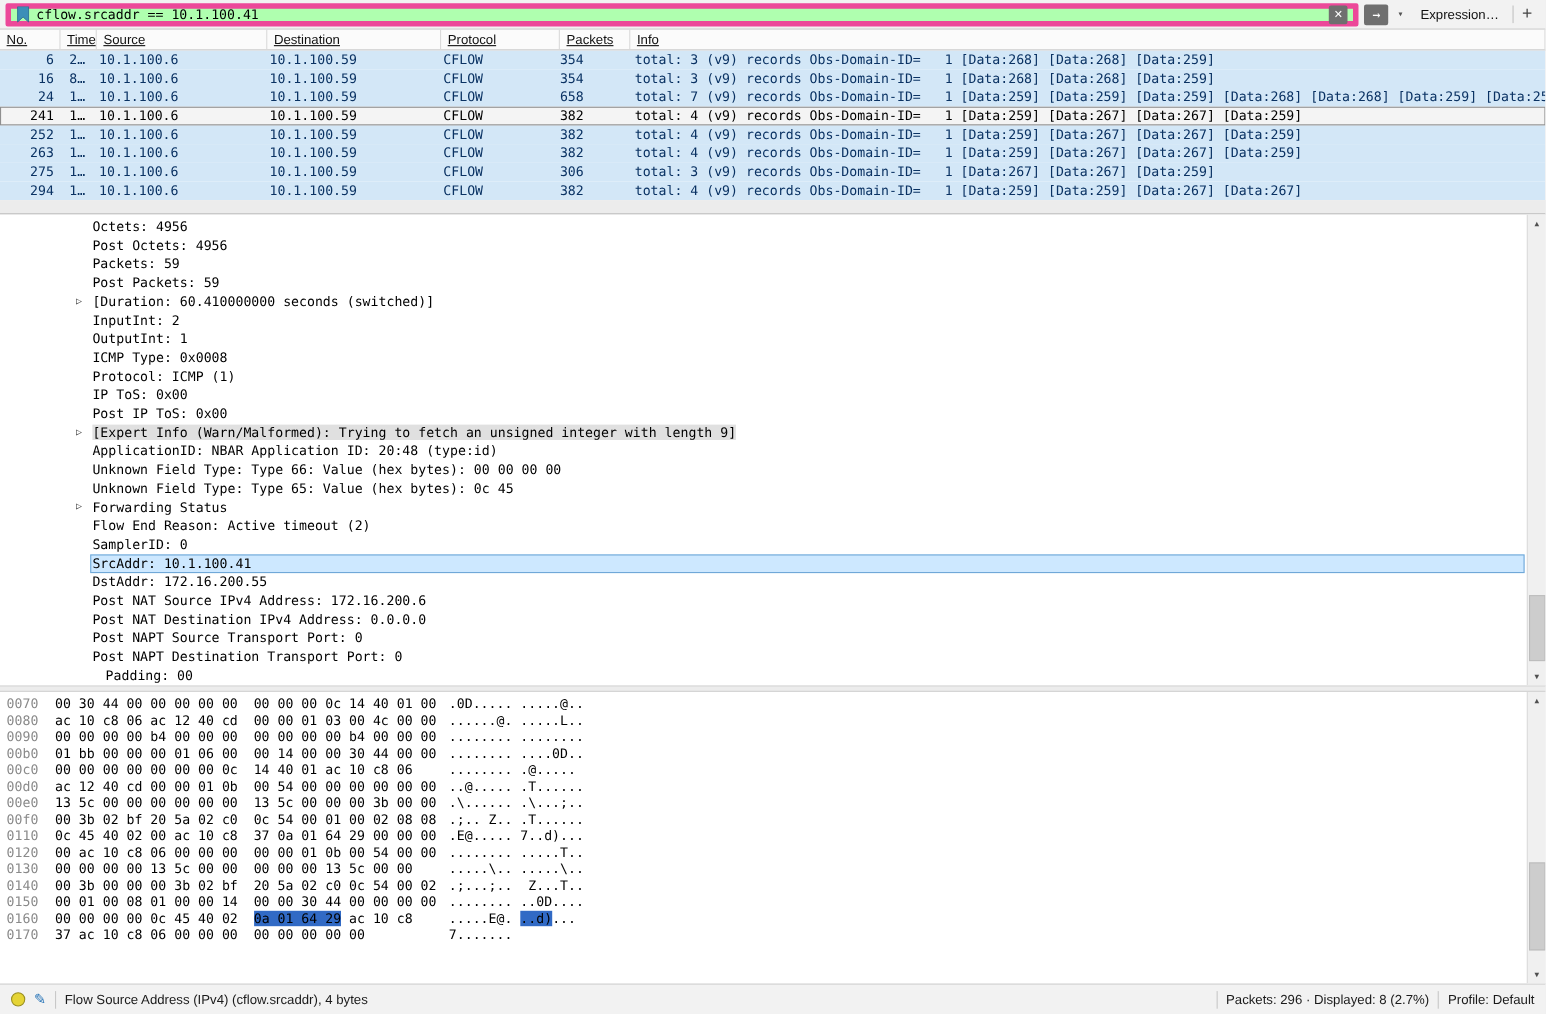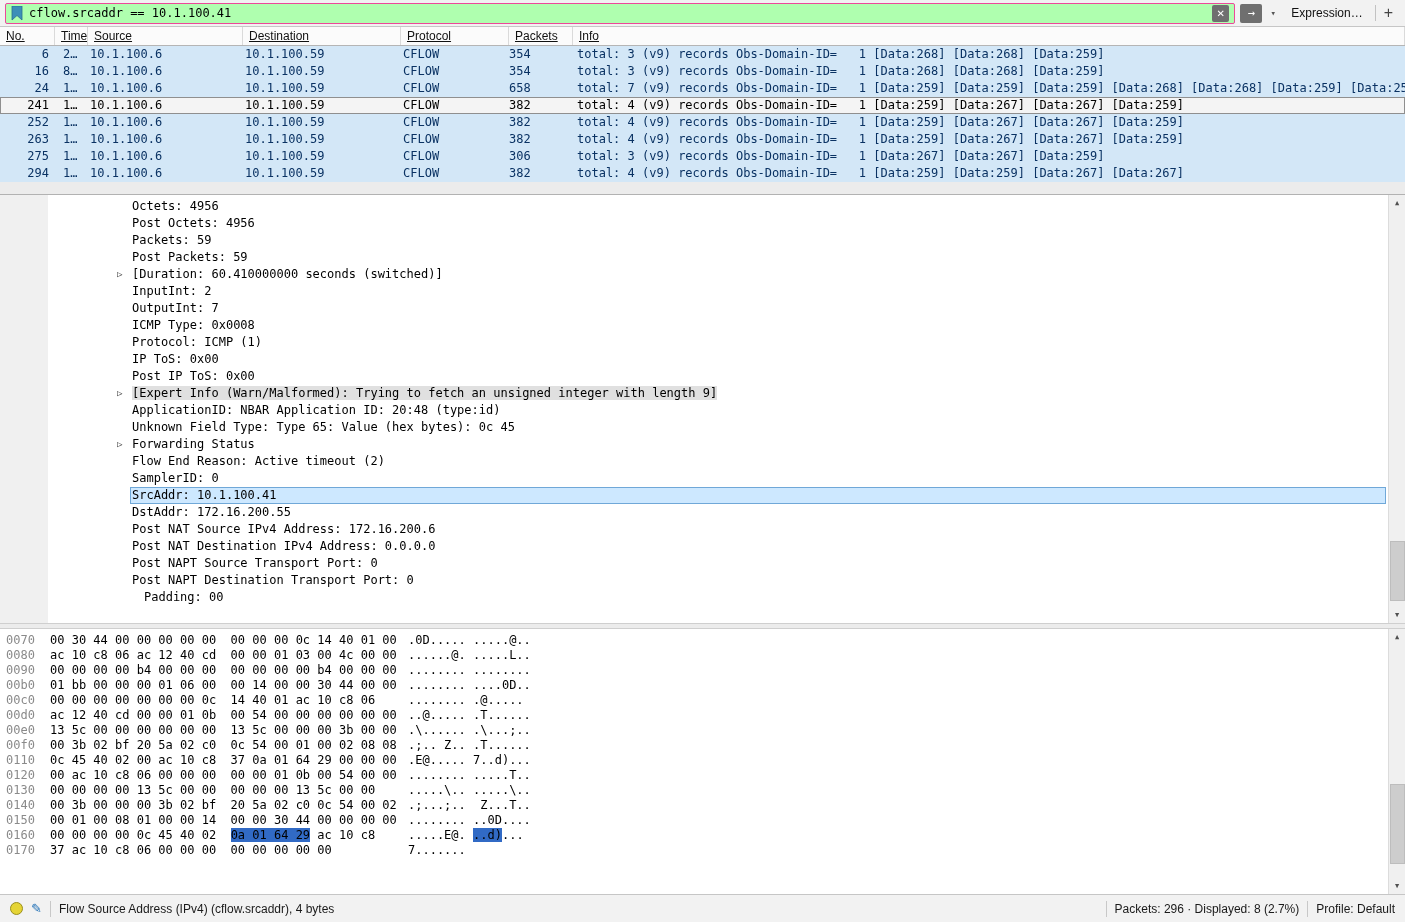--- a/index.html
+++ b/index.html
@@ -3,21 +3,21 @@
 <meta charset="utf-8">
 <style>
   * { margin:0; padding:0; box-sizing:border-box; }
   html,body { width:1405px; height:922px; overflow:hidden; }
   body { font-family:"DejaVu Sans Mono", monospace; font-size:12px; color:#000; background:#f0f0f0; }
   .app { display:flex; flex-direction:column; width:100%; height:100%; }
 
   
   .filter-bar { flex:0 0 27px; background:#f2f2f2; border-bottom:1px solid #c6c6c6;
                 display:flex; align-items:center; padding:0 5px; gap:5px; }
-  .filter-field { flex:1; height:21px; background:var(--filter-bg); border:1px solid #ec4899;
+  .filter-field { flex:1; height:21px; background:var(--filter-bg); border:5px solid #ec4899;
                   border-radius:2px; display:flex; align-items:center; padding:0 5px; gap:6px; }
   .filter-text { flex:1; white-space:pre; }
   .icon-btn { width:17px; height:17px; background:#6f6f6f; color:#fff; border-radius:2px;
               display:flex; align-items:center; justify-content:center; font-size:10px;
               font-family:"DejaVu Sans", sans-serif; }
   .apply-btn { width:22px; height:19px; background:#6f6f6f; color:#fff; border-radius:2px;
                display:flex; align-items:center; justify-content:center; font-size:12px; }
   .chev { color:#555; font-size:9px; width:12px; text-align:center; }
   .expr-btn { font-family:"Liberation Sans", sans-serif; font-size:12px; color:#111; padding:0 7px; }
   .vsep { width:1px; height:16px; background:#c2c2c2; }
@@ -40,21 +40,21 @@
   .col-dst   { width:158px; padding-left:2px; flex:0 0 158px; }
   .col-proto { width:108px; padding-left:2px; flex:0 0 108px; }
   .col-len   { width:64px;  text-align:left; padding-right:6px; flex:0 0 64px; }
   .col-info  { flex:1; padding-left:4px; }
 
   
   .splitter-a { flex:0 0 13px; background:#ececec; border-bottom:1px solid #b2b2b2; }
   .splitter-b { flex:0 0 6px;  background:#ececec; border-top:1px solid #cfcfcf; border-bottom:1px solid #cfcfcf; }
 
   
-  .detail-pane { flex:0 0 428px; background:#fff; position:relative; padding:3px 19px 0 0; overflow:hidden;margin-left:48px; }
+  .detail-pane { flex:0 0 428px; background:#fff; position:relative; padding:3px 19px 0 0; overflow:hidden; }
   .detail-line { position:relative; height:17px; line-height:17px; white-space:pre; padding-left:84px; }
   .detail-line.indent1 { padding-left:96px; }
   .expander { position:absolute; left:69px; top:1px; font-size:9px; color:#333; line-height:15px; }
   .dtext.hl-expert { background:var(--expert-bg); }
   .detail-line.hl-selected { background:var(--field-selected-bg);
       border:1px solid var(--field-selected-border); margin-left:82px; padding-left:1px; line-height:15px; }
 
   
   .vscroll { position:absolute; right:0; top:0; bottom:0; width:17px; background:#f0f0f0; border-left:1px solid #dcdcdc; }
   .vscroll .arrow { position:absolute; left:0; width:16px; height:16px; color:#505050; font-size:7px;
@@ -126,27 +126,28 @@
   <div class="splitter-a"></div>
 
   <div class="detail-pane">
     <div>
         <div class="detail-line indent2"><span class="dtext">Octets: 4956</span></div>
         <div class="detail-line indent2"><span class="dtext">Post Octets: 4956</span></div>
         <div class="detail-line indent2"><span class="dtext">Packets: 59</span></div>
         <div class="detail-line indent2"><span class="dtext">Post Packets: 59</span></div>
         <div class="detail-line indent2"><span class="expander">▷</span><span class="dtext">[Duration: 60.410000000 seconds (switched)]</span></div>
         <div class="detail-line indent2"><span class="dtext">InputInt: 2</span></div>
-        <div class="detail-line indent2"><span class="dtext">OutputInt: 7</span></div>
+        <div class="detail-line indent2"><span class="dtext">OutputInt: 1</span></div>
         <div class="detail-line indent2"><span class="dtext">ICMP Type: 0x0008</span></div>
         <div class="detail-line indent2"><span class="dtext">Protocol: ICMP (1)</span></div>
         <div class="detail-line indent2"><span class="dtext">IP ToS: 0x00</span></div>
         <div class="detail-line indent2"><span class="dtext">Post IP ToS: 0x00</span></div>
         <div class="detail-line indent2"><span class="expander">▷</span><span class="dtext hl-expert">[Expert Info (Warn/Malformed): Trying to fetch an unsigned integer with length 9]</span></div>
         <div class="detail-line indent2"><span class="dtext">ApplicationID: NBAR Application ID: 20:48 (type:id)</span></div>
+        <div class="detail-line indent2"><span class="dtext">Unknown Field Type: Type 66: Value (hex bytes): 00 00 00 00</span></div>
         <div class="detail-line indent2"><span class="dtext">Unknown Field Type: Type 65: Value (hex bytes): 0c 45</span></div>
         <div class="detail-line indent2"><span class="expander">▷</span><span class="dtext">Forwarding Status</span></div>
         <div class="detail-line indent2"><span class="dtext">Flow End Reason: Active timeout (2)</span></div>
         <div class="detail-line indent2"><span class="dtext">SamplerID: 0</span></div>
         <div class="detail-line indent2 hl-selected"><span class="dtext">SrcAddr: 10.1.100.41</span></div>
         <div class="detail-line indent2"><span class="dtext">DstAddr: 172.16.200.55</span></div>
         <div class="detail-line indent2"><span class="dtext">Post NAT Source IPv4 Address: 172.16.200.6</span></div>
         <div class="detail-line indent2"><span class="dtext">Post NAT Destination IPv4 Address: 0.0.0.0</span></div>
         <div class="detail-line indent2"><span class="dtext">Post NAPT Source Transport Port: 0</span></div>
         <div class="detail-line indent2"><span class="dtext">Post NAPT Destination Transport Port: 0</span></div>

